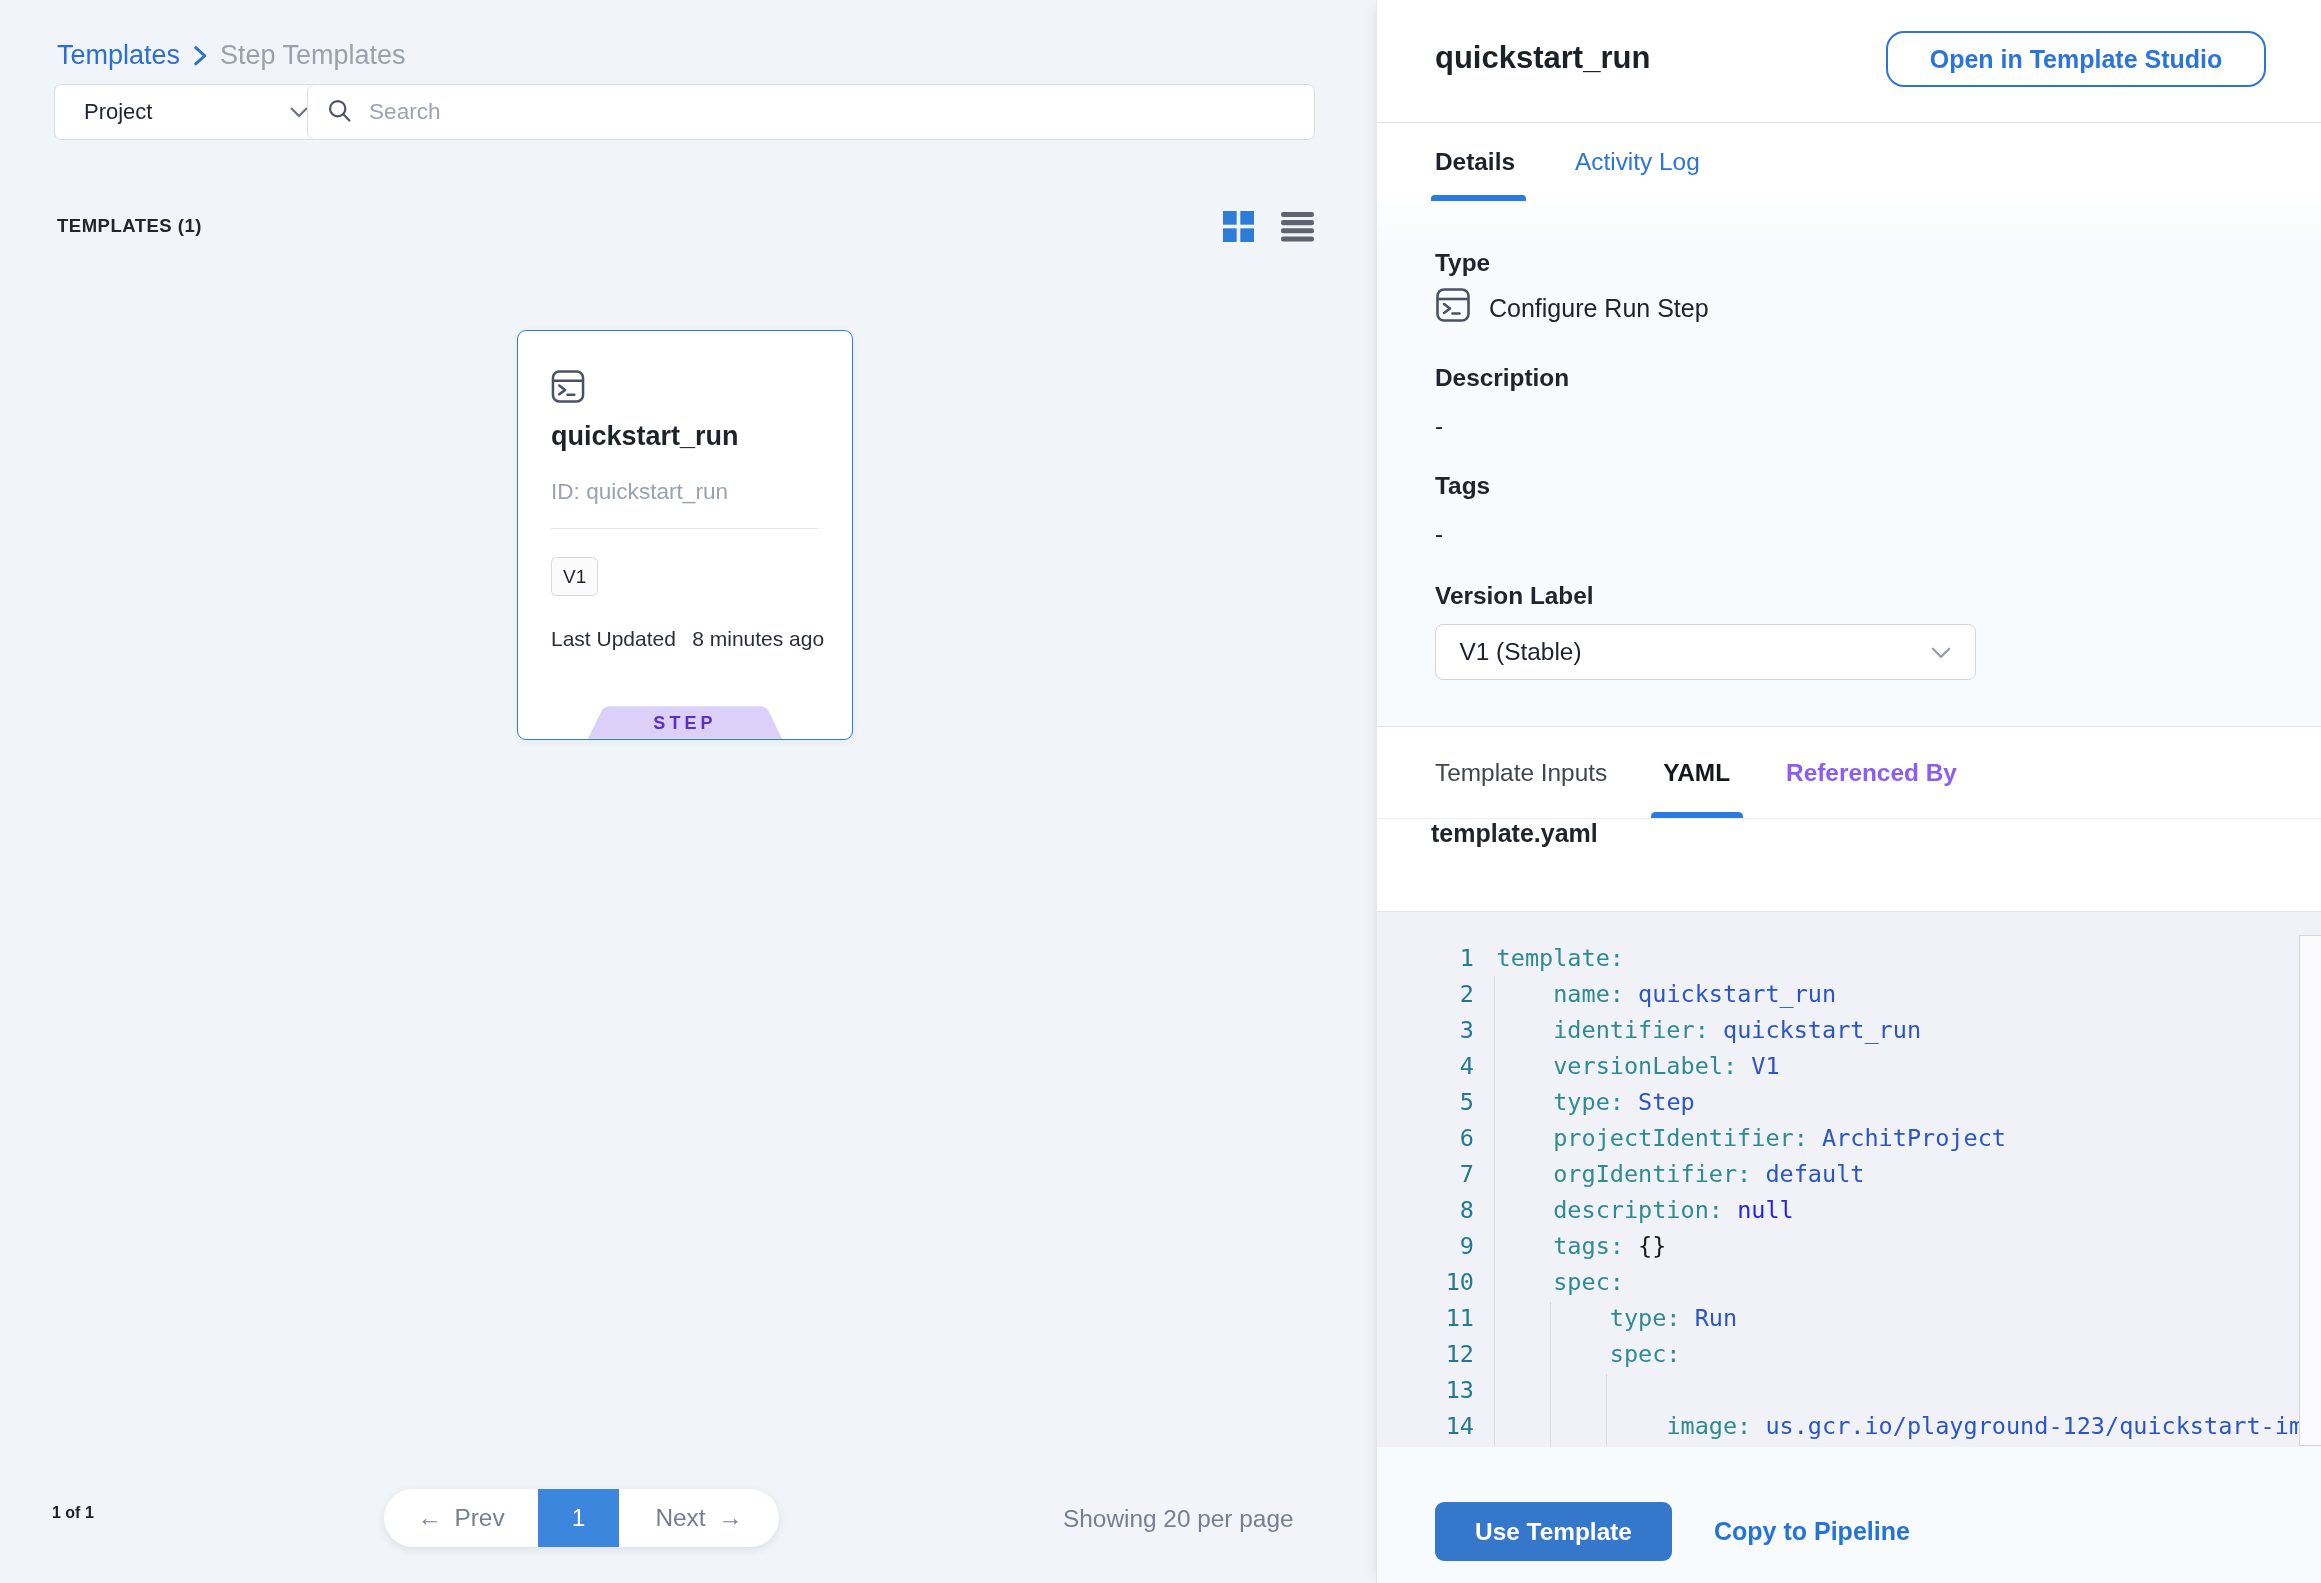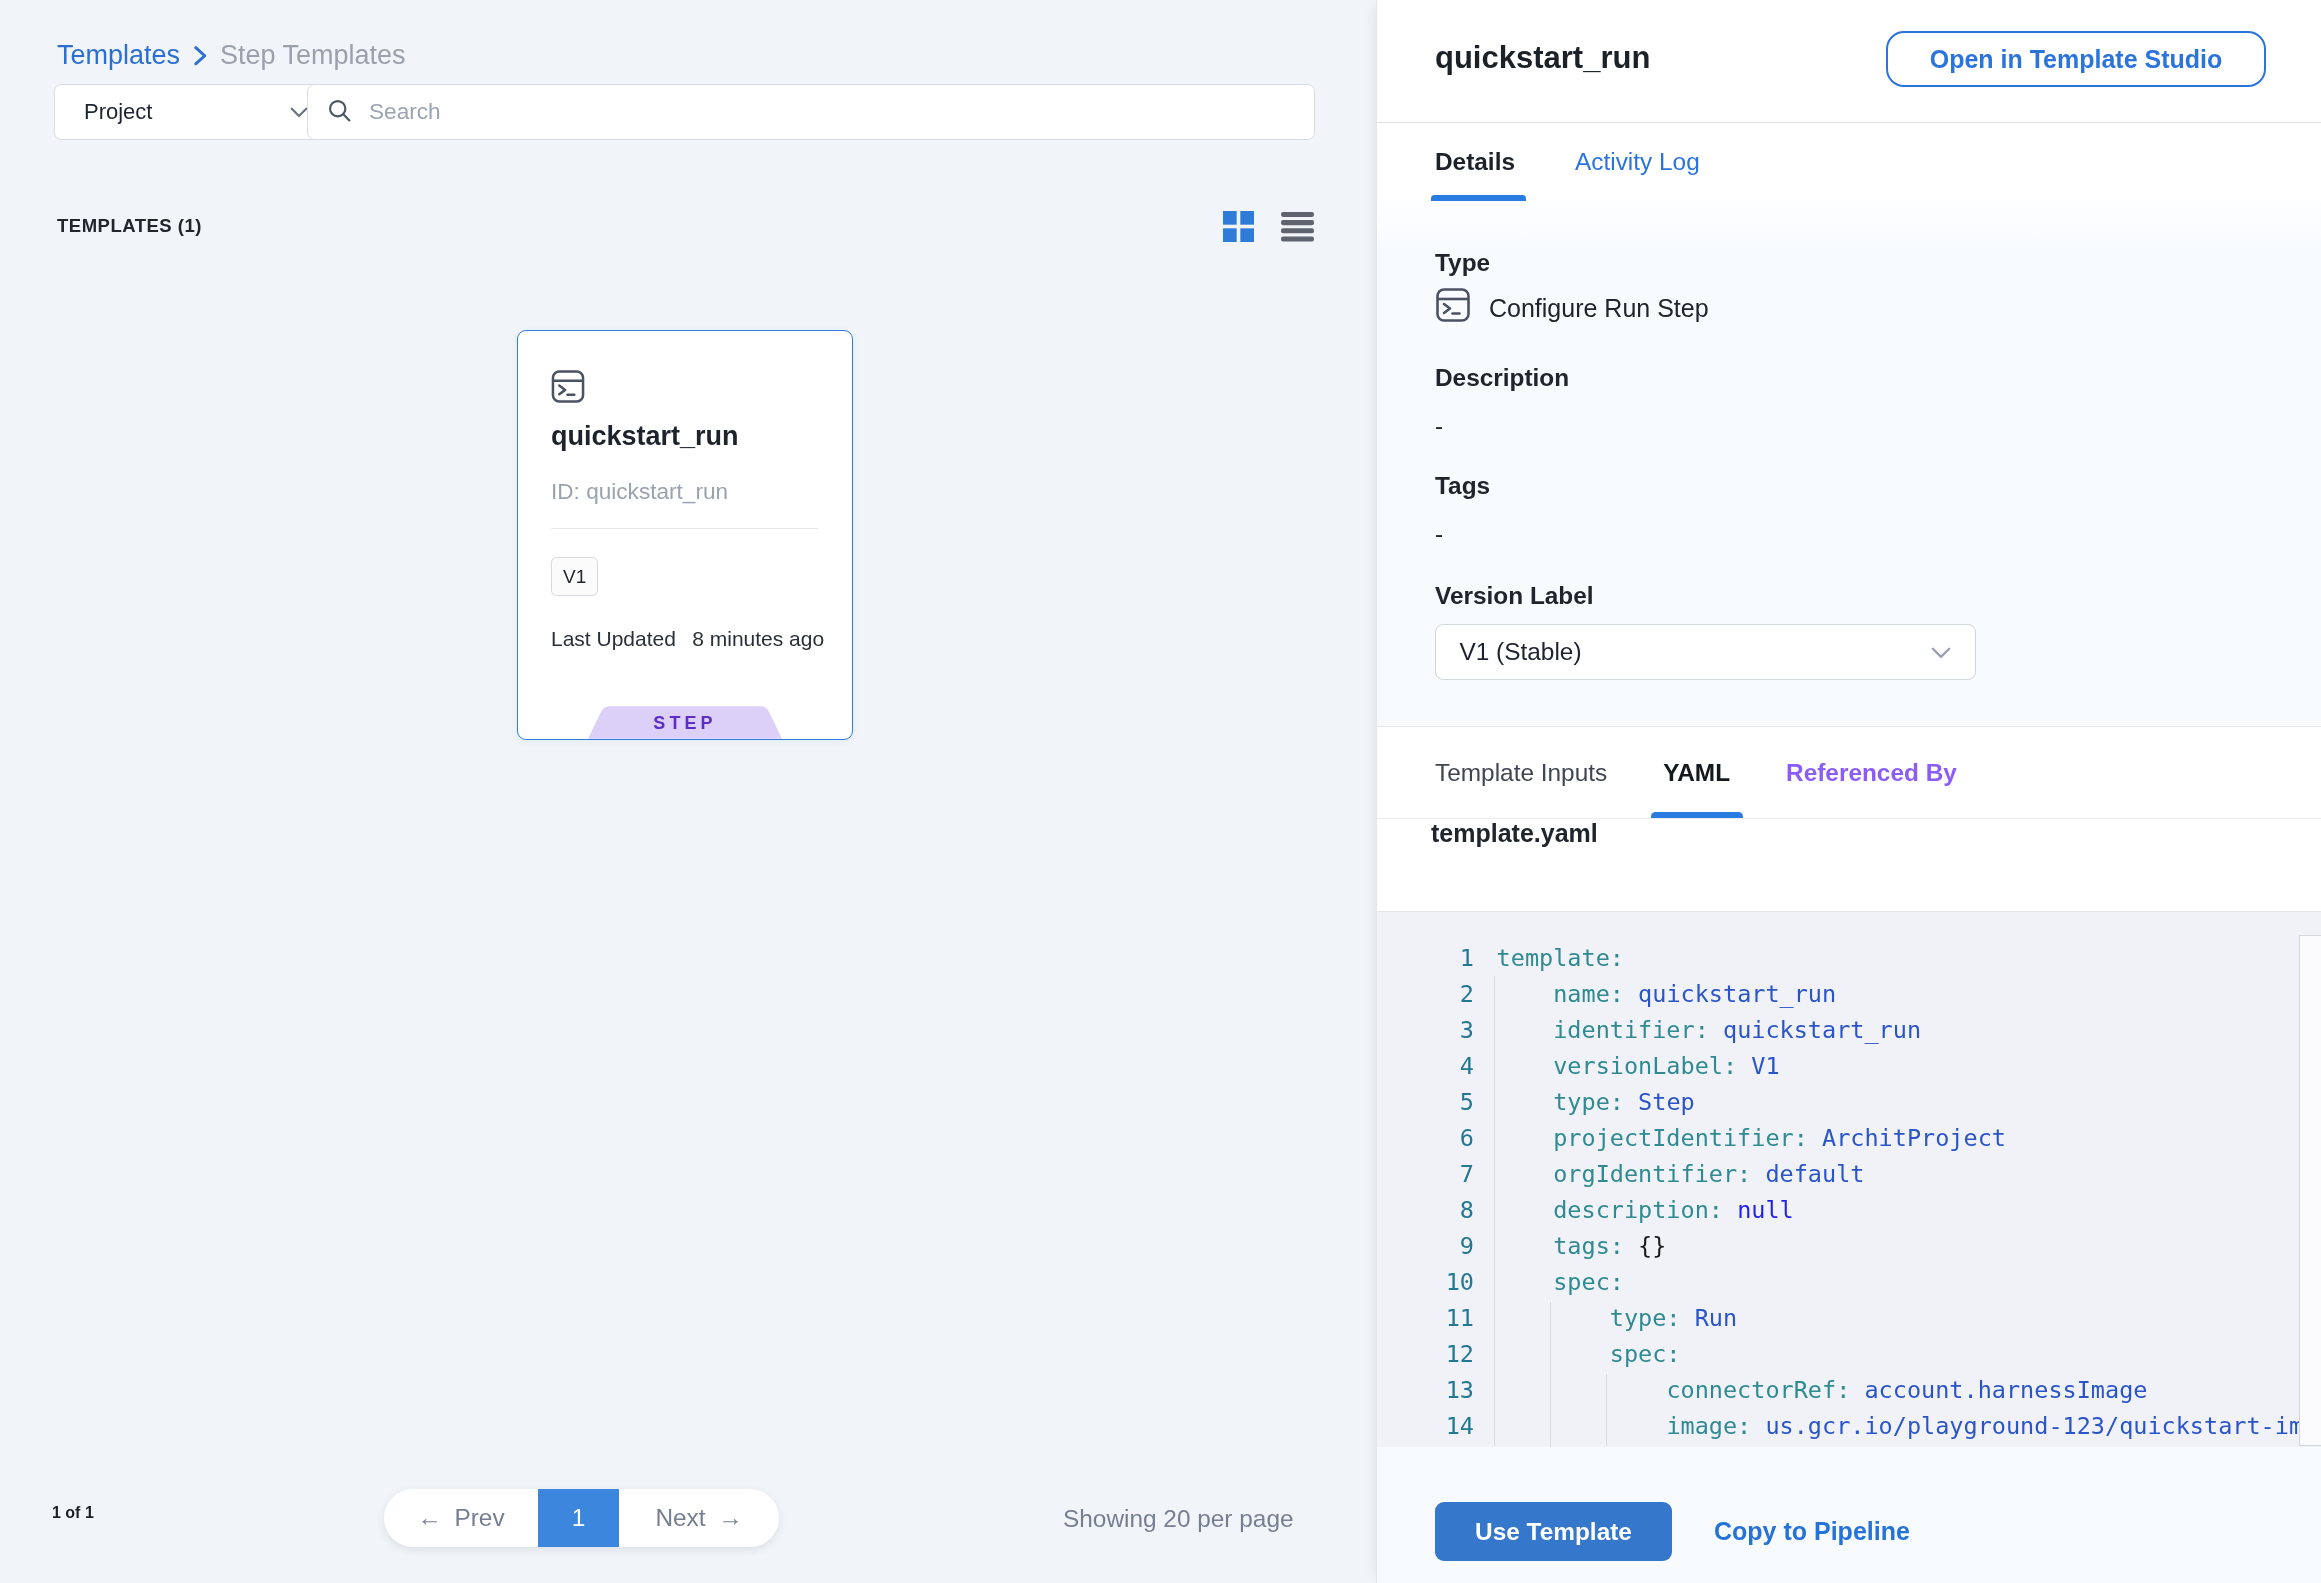--- a/index.html
+++ b/index.html
@@ -273,21 +273,21 @@
           <div class="cline"><span class="ln">3</span><span class="ct">    <span class="tok-k">identifier:</span> <span class="tok-v">quickstart_run</span></span></div>
           <div class="cline"><span class="ln">4</span><span class="ct">    <span class="tok-k">versionLabel:</span> <span class="tok-v">V1</span></span></div>
           <div class="cline"><span class="ln">5</span><span class="ct">    <span class="tok-k">type:</span> <span class="tok-v">Step</span></span></div>
           <div class="cline"><span class="ln">6</span><span class="ct">    <span class="tok-k">projectIdentifier:</span> <span class="tok-v">ArchitProject</span></span></div>
           <div class="cline"><span class="ln">7</span><span class="ct">    <span class="tok-k">orgIdentifier:</span> <span class="tok-v">default</span></span></div>
           <div class="cline"><span class="ln">8</span><span class="ct">    <span class="tok-k">description:</span> <span class="tok-null">null</span></span></div>
           <div class="cline"><span class="ln">9</span><span class="ct">    <span class="tok-k">tags:</span> <span class="tok-b">{}</span></span></div>
           <div class="cline"><span class="ln">10</span><span class="ct">    <span class="tok-k">spec:</span></span></div>
           <div class="cline"><span class="ln">11</span><span class="ct">        <span class="tok-k">type:</span> <span class="tok-v">Run</span></span></div>
           <div class="cline"><span class="ln">12</span><span class="ct">        <span class="tok-k">spec:</span></span></div>
-          <div class="cline"><span class="ln">13</span><span class="ct">            <span class="tok-k">connectorRef:</span> <span class="tok-v">account.harnessImage</span></span></div>
+          <div class="cline"><span class="ln">13</span></div>
           <div class="cline"><span class="ln">14</span><span class="ct">            <span class="tok-k">image:</span> <span class="tok-v">us.gcr.io/playground-123/quickstart-image</span></span></div>
         </div>
       <div class="minimap"></div>
     </div>
 
     <div class="footer">
       <button class="use-btn">Use Template</button>
       <div class="copy-link">Copy to Pipeline</div>
     </div>
   </div>

